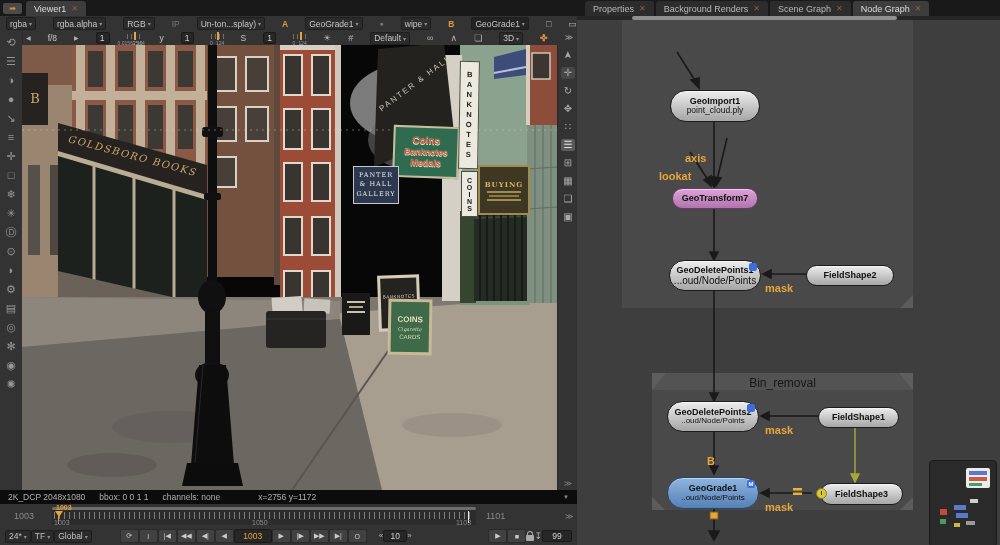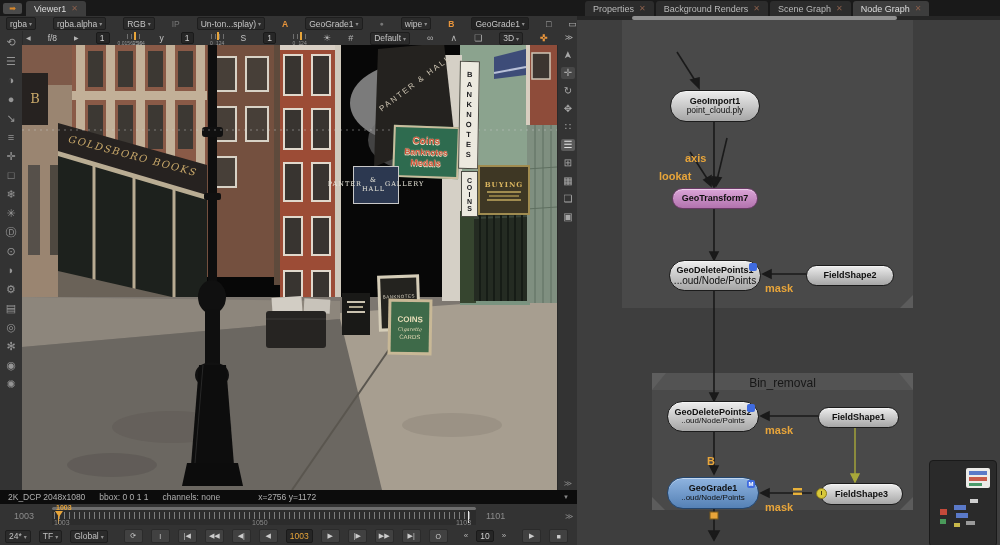--- a/index.html
+++ b/index.html
@@ -50,21 +50,21 @@
   
   #statusbar{position:absolute;left:0;top:490px;width:577px;height:14px;background:#0c0c0c;color:#b0b0b0;
       font-size:8.5px;display:flex;align-items:center;gap:14px;padding:0 8px;box-sizing:border-box}
   #timeline{position:absolute;left:0;top:504px;width:577px;height:23px;background:#333}
   #tstrip{position:absolute;left:52px;top:3px;width:424px;height:18px;background:#2c2c2c}
   #tstrip .sb{position:absolute;left:0;top:0;height:3px;width:100%;background:#6e6e6e;border-radius:2px}
   #tstrip .ticks{position:absolute;left:2px;right:2px;top:5px;height:7px;
       background:repeating-linear-gradient(90deg,#7d7d7d 0 1px,transparent 1px 5px)}
   .tnum{font-size:7px;color:#8c8c8c;position:absolute}
   #playbar{position:absolute;left:0;top:527px;width:577px;height:18px;background:#333;display:flex;
-      align-items:center;gap:8px;padding:0 5px;box-sizing:border-box;font-size:8.5px;color:#c0c0c0}
+      align-items:center;gap:0;padding:0 5px;box-sizing:border-box;font-size:8.5px;color:#c0c0c0}
   .pbtn{background:#414141;border:1px solid #2b2b2b;border-radius:2px;min-width:13px;height:12px;
       display:inline-flex;align-items:center;justify-content:center;font-size:7px;color:#ccc;padding:0 2px}
   .lock{width:8px;height:6px;background:#aaa;border-radius:1px;position:relative;margin-top:4px}
   .lock:before{content:"";position:absolute;top:-4px;left:1px;width:4px;height:3px;border:1.5px solid #aaa;
       border-bottom:none;border-radius:3px 3px 0 0}
   
   #ngcanvas{position:absolute;left:0;top:20px;width:423px;height:525px;background:#3e3e3e;overflow:hidden}
   #ngscroll{position:absolute;left:0;top:16px;width:423px;height:4px;background:#262626}
   #ngscroll .thumb{position:absolute;left:55px;top:0;width:265px;height:4px;background:#8f8f8f;border-radius:2px}
   .backdrop{position:absolute;background:#494949}
@@ -357,21 +357,21 @@
     <div class="vsign" style="left:352px;top:66px;width:110px;transform:rotate(-37deg);transform-origin:left bottom;
          color:#cfc6b4;font-size:8px;letter-spacing:2px;white-space:nowrap">PANTER &amp; HALL</div>
     <div class="vsign" style="left:371px;top:81px;width:62px;height:48px;background:#2e6b4f;border:2px solid #c9bd9d;
          transform:rotate(2deg);flex-direction:column;line-height:1.25;font-weight:bold;
          color:#cf5438;text-shadow:0 0 1px #f0e8d0,0 1px 0 #f0e8d0">
       <span style="font-size:10px">Coins</span>
       <span style="font-size:8.5px">Banknotes</span>
       <span style="font-size:9px">Medals</span>
     </div>
     <div class="vsign" style="left:331px;top:121px;width:44px;height:36px;background:#2c3850;border:1px solid #c8c8c8;
-         flex-direction:row;color:#e8e6da;font-family:'DejaVu Serif',serif;font-size:6.5px;line-height:1.4;letter-spacing:1px">
+         flex-direction:column;color:#e8e6da;font-family:'DejaVu Serif',serif;font-size:6.5px;line-height:1.4;letter-spacing:1px">
       <span>PANTER</span>
       <span>&amp; HALL</span>
       <span>GALLERY</span>
     </div>
     <div class="vsign vert" style="left:437px;top:16px;width:18px;height:106px;background:#ece9df;border:1px solid #4a4a42;
          color:#17171a;font-weight:bold;font-size:7.5px;letter-spacing:1px;transform:rotate(1deg)">BANKNOTES</div>
     <div class="vsign vert" style="left:439px;top:126px;width:15px;height:44px;background:#ece9df;border:1px solid #4a4a42;
          color:#17171a;font-weight:bold;font-size:7px">COINS</div>
     <div class="vsign" style="left:456px;top:120px;width:48px;height:46px;background:#3e3724;border:2px solid #a08c50;
          flex-direction:column;gap:2px">

